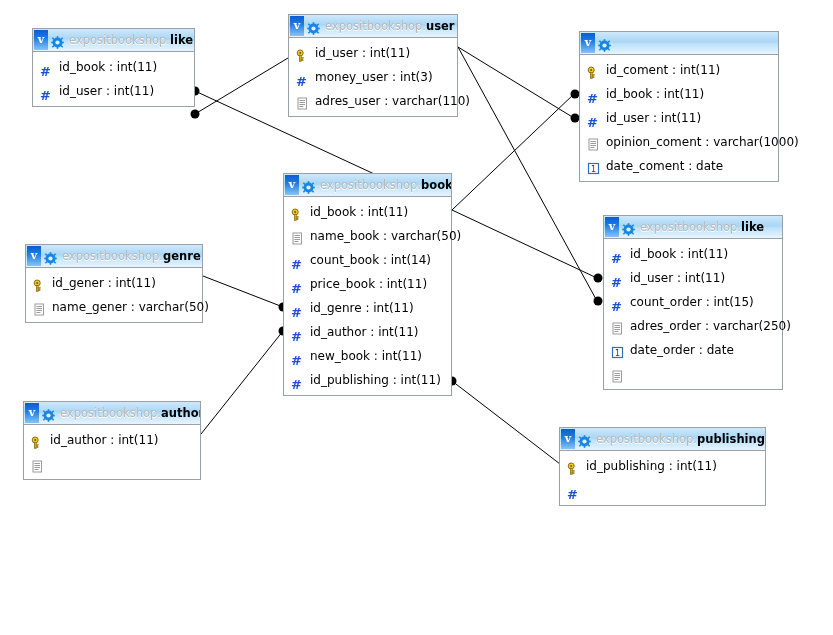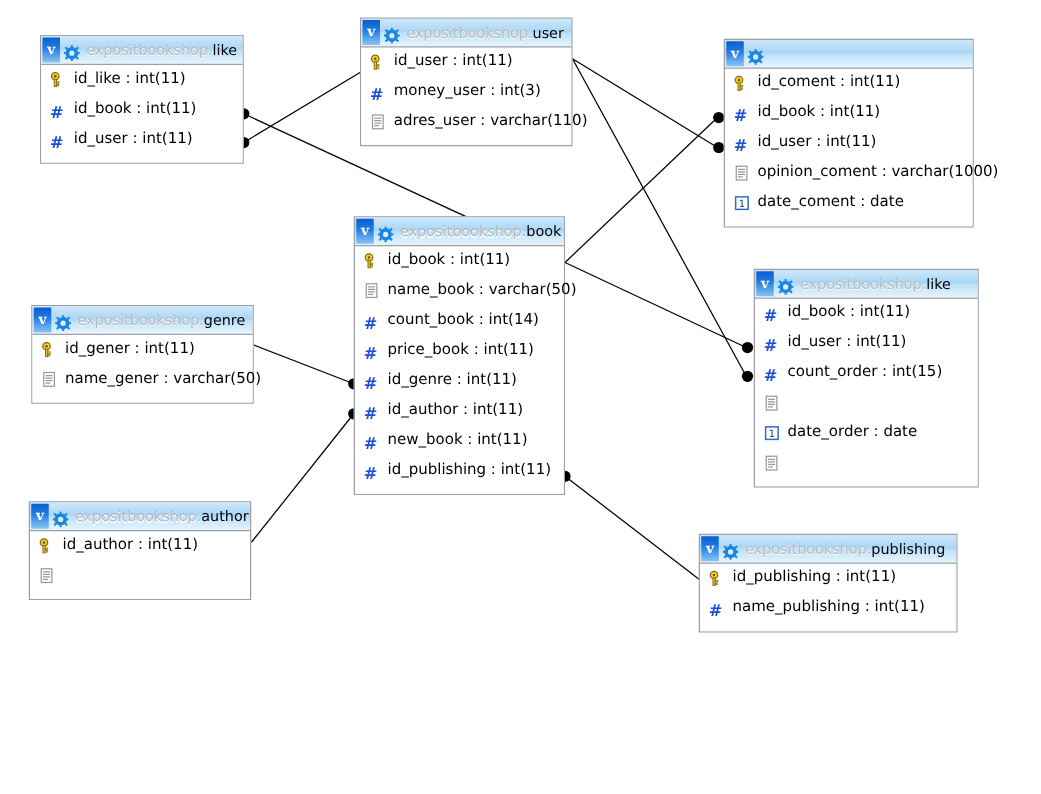--- a/index.html
+++ b/index.html
@@ -65,29 +65,30 @@
     font-size: 11.5px;
     line-height: 14px;
     letter-spacing: 0px;
   }
   .tbl-schema {
     color: #b9b9b9;
     text-shadow: 0 1px 0 #ffffff;
   }
   .tbl-name {
     color: #000000;
-    font-weight: normal;
+    font-weight: bold;
     text-align: right;
   }
   .tbl-body {
     padding: 3px 0 3px 0;
     background: #ffffff;
   }
   .col-row {
     display: flex;
+    align-items: center;
     height: 24px;
     padding: 0 8px 0 7px;
     white-space: nowrap;
   }
   .col-icon {
     width: 13px;
     height: 13px;
     margin-right: 6px;
     flex: 0 0 auto;
     position: relative;
@@ -148,380 +149,370 @@
                 <rect x="1.4" y="1.4" width="1.6" height="2.4" transform="rotate(-45 2.2 2.6)"></rect>
                 <rect x="10.0" y="9.2" width="1.6" height="2.4" transform="rotate(-45 10.8 10.4)"></rect>
                 <rect x="10.0" y="1.4" width="1.6" height="2.4" transform="rotate(45 10.8 2.6)"></rect>
                 <rect x="1.4" y="9.2" width="1.6" height="2.4" transform="rotate(45 2.2 10.4)"></rect>
               </g>
             </svg></span>
           <span class="tbl-title"><span class="tbl-schema">expositbookshop.</span><span class="tbl-name">like</span></span>
         </div>
         <div class="tbl-body">
           <div class="col-row">
+            <span class="col-icon"><span class="ic-hash">#</span></span>
+            <span class="col-text">id_book : int(11)</span>
+          </div>
+          <div class="col-row">
+            <span class="col-icon"><span class="ic-hash">#</span></span>
+            <span class="col-text">id_user : int(11)</span>
+          </div>
+        </div>
+      </div>
+      <div class="table-node" style="left: 288px; top: 14px; width: 170px;">
+        <div class="tbl-header">
+          <div class="badge-v">v</div>
+          <span class="gear-icon"><svg width="13" height="13" viewBox="0 0 13 13">
+              <g fill="#1a86e0">
+                <circle cx="6.5" cy="6.5" r="5" fill="#1a86e0"></circle>
+                <circle cx="6.5" cy="6.5" r="2.1" fill="#dff0fd"></circle>
+                <rect x="5.7" y="0.2" width="1.6" height="2.4"></rect>
+                <rect x="5.7" y="10.4" width="1.6" height="2.4"></rect>
+                <rect x="0.2" y="5.7" width="2.4" height="1.6"></rect>
+                <rect x="10.4" y="5.7" width="2.4" height="1.6"></rect>
+                <rect x="1.4" y="1.4" width="1.6" height="2.4" transform="rotate(-45 2.2 2.6)"></rect>
+                <rect x="10.0" y="9.2" width="1.6" height="2.4" transform="rotate(-45 10.8 10.4)"></rect>
+                <rect x="10.0" y="1.4" width="1.6" height="2.4" transform="rotate(45 10.8 2.6)"></rect>
+                <rect x="1.4" y="9.2" width="1.6" height="2.4" transform="rotate(45 2.2 10.4)"></rect>
+              </g>
+            </svg></span>
+          <span class="tbl-title"><span class="tbl-schema">expositbookshop.</span><span class="tbl-name">user</span></span>
+        </div>
+        <div class="tbl-body">
+          <div class="col-row">
             <span class="col-icon"><svg width="13" height="13" viewBox="0 0 13 13">
                 <circle cx="4.2" cy="4.0" r="3.0" fill="#f2d02a" stroke="#8a6a10" stroke-width="1"></circle>
                 <circle cx="4.2" cy="4.0" r="1.0" fill="#6b5208"></circle>
                 <rect x="3.4" y="6.3" width="1.8" height="6.0" fill="#f2d02a" stroke="#8a6a10" stroke-width="0.8"></rect>
                 <rect x="5.0" y="8.4" width="2.2" height="1.2" fill="#f2d02a" stroke="#8a6a10" stroke-width="0.6"></rect>
                 <rect x="5.0" y="10.5" width="2.0" height="1.2" fill="#f2d02a" stroke="#8a6a10" stroke-width="0.6"></rect>
               </svg></span>
-            <span class="col-text">id_like : int(11)</span>
-          </div>
-          <div class="col-row">
-            <span class="col-icon"><span class="ic-hash">#</span></span>
-            <span class="col-text">id_book : int(11)</span>
-          </div>
-          <div class="col-row">
-            <span class="col-icon"><span class="ic-hash">#</span></span>
             <span class="col-text">id_user : int(11)</span>
           </div>
-        </div>
-      </div>
-      <div class="table-node" style="left: 288px; top: 14px; width: 170px;">
-        <div class="tbl-header">
-          <div class="badge-v">v</div>
-          <span class="gear-icon"><svg width="13" height="13" viewBox="0 0 13 13">
-              <g fill="#1a86e0">
-                <circle cx="6.5" cy="6.5" r="5" fill="#1a86e0"></circle>
-                <circle cx="6.5" cy="6.5" r="2.1" fill="#dff0fd"></circle>
-                <rect x="5.7" y="0.2" width="1.6" height="2.4"></rect>
-                <rect x="5.7" y="10.4" width="1.6" height="2.4"></rect>
-                <rect x="0.2" y="5.7" width="2.4" height="1.6"></rect>
-                <rect x="10.4" y="5.7" width="2.4" height="1.6"></rect>
-                <rect x="1.4" y="1.4" width="1.6" height="2.4" transform="rotate(-45 2.2 2.6)"></rect>
-                <rect x="10.0" y="9.2" width="1.6" height="2.4" transform="rotate(-45 10.8 10.4)"></rect>
-                <rect x="10.0" y="1.4" width="1.6" height="2.4" transform="rotate(45 10.8 2.6)"></rect>
-                <rect x="1.4" y="9.2" width="1.6" height="2.4" transform="rotate(45 2.2 10.4)"></rect>
-              </g>
-            </svg></span>
-          <span class="tbl-title"><span class="tbl-schema">expositbookshop.</span><span class="tbl-name">user</span></span>
+          <div class="col-row">
+            <span class="col-icon"><span class="ic-hash">#</span></span>
+            <span class="col-text">money_user : int(3)</span>
+          </div>
+          <div class="col-row">
+            <span class="col-icon"><svg width="13" height="13" viewBox="0 0 13 13">
+                <rect x="2.0" y="1.0" width="8.5" height="11" fill="#ffffff" stroke="#9a9a9a" stroke-width="1"></rect>
+                <rect x="3.4" y="3.0" width="5.6" height="1" fill="#9a9a9a"></rect>
+                <rect x="3.4" y="5.0" width="5.6" height="1" fill="#9a9a9a"></rect>
+                <rect x="3.4" y="7.0" width="5.6" height="1" fill="#9a9a9a"></rect>
+                <rect x="3.4" y="9.0" width="4.0" height="1" fill="#9a9a9a"></rect>
+              </svg></span>
+            <span class="col-text">adres_user : varchar(110)</span>
+          </div>
+        </div>
+      </div>
+      <div class="table-node" style="left: 579px; top: 31px; width: 200px;">
+        <div class="tbl-header">
+          <div class="badge-v">v</div>
+          <span class="gear-icon"><svg width="13" height="13" viewBox="0 0 13 13">
+              <g fill="#1a86e0">
+                <circle cx="6.5" cy="6.5" r="5" fill="#1a86e0"></circle>
+                <circle cx="6.5" cy="6.5" r="2.1" fill="#dff0fd"></circle>
+                <rect x="5.7" y="0.2" width="1.6" height="2.4"></rect>
+                <rect x="5.7" y="10.4" width="1.6" height="2.4"></rect>
+                <rect x="0.2" y="5.7" width="2.4" height="1.6"></rect>
+                <rect x="10.4" y="5.7" width="2.4" height="1.6"></rect>
+                <rect x="1.4" y="1.4" width="1.6" height="2.4" transform="rotate(-45 2.2 2.6)"></rect>
+                <rect x="10.0" y="9.2" width="1.6" height="2.4" transform="rotate(-45 10.8 10.4)"></rect>
+                <rect x="10.0" y="1.4" width="1.6" height="2.4" transform="rotate(45 10.8 2.6)"></rect>
+                <rect x="1.4" y="9.2" width="1.6" height="2.4" transform="rotate(45 2.2 10.4)"></rect>
+              </g>
+            </svg></span>
         </div>
         <div class="tbl-body">
           <div class="col-row">
             <span class="col-icon"><svg width="13" height="13" viewBox="0 0 13 13">
                 <circle cx="4.2" cy="4.0" r="3.0" fill="#f2d02a" stroke="#8a6a10" stroke-width="1"></circle>
                 <circle cx="4.2" cy="4.0" r="1.0" fill="#6b5208"></circle>
                 <rect x="3.4" y="6.3" width="1.8" height="6.0" fill="#f2d02a" stroke="#8a6a10" stroke-width="0.8"></rect>
                 <rect x="5.0" y="8.4" width="2.2" height="1.2" fill="#f2d02a" stroke="#8a6a10" stroke-width="0.6"></rect>
                 <rect x="5.0" y="10.5" width="2.0" height="1.2" fill="#f2d02a" stroke="#8a6a10" stroke-width="0.6"></rect>
               </svg></span>
+            <span class="col-text">id_coment : int(11)</span>
+          </div>
+          <div class="col-row">
+            <span class="col-icon"><span class="ic-hash">#</span></span>
+            <span class="col-text">id_book : int(11)</span>
+          </div>
+          <div class="col-row">
+            <span class="col-icon"><span class="ic-hash">#</span></span>
             <span class="col-text">id_user : int(11)</span>
           </div>
           <div class="col-row">
-            <span class="col-icon"><span class="ic-hash">#</span></span>
-            <span class="col-text">money_user : int(3)</span>
-          </div>
-          <div class="col-row">
-            <span class="col-icon"><svg width="13" height="13" viewBox="0 0 13 13">
-                <rect x="2.0" y="1.0" width="8.5" height="11" fill="#ffffff" stroke="#9a9a9a" stroke-width="1"></rect>
-                <rect x="3.4" y="3.0" width="5.6" height="1" fill="#9a9a9a"></rect>
-                <rect x="3.4" y="5.0" width="5.6" height="1" fill="#9a9a9a"></rect>
-                <rect x="3.4" y="7.0" width="5.6" height="1" fill="#9a9a9a"></rect>
-                <rect x="3.4" y="9.0" width="4.0" height="1" fill="#9a9a9a"></rect>
-              </svg></span>
-            <span class="col-text">adres_user : varchar(110)</span>
-          </div>
-        </div>
-      </div>
-      <div class="table-node" style="left: 579px; top: 31px; width: 200px;">
-        <div class="tbl-header">
-          <div class="badge-v">v</div>
-          <span class="gear-icon"><svg width="13" height="13" viewBox="0 0 13 13">
-              <g fill="#1a86e0">
-                <circle cx="6.5" cy="6.5" r="5" fill="#1a86e0"></circle>
-                <circle cx="6.5" cy="6.5" r="2.1" fill="#dff0fd"></circle>
-                <rect x="5.7" y="0.2" width="1.6" height="2.4"></rect>
-                <rect x="5.7" y="10.4" width="1.6" height="2.4"></rect>
-                <rect x="0.2" y="5.7" width="2.4" height="1.6"></rect>
-                <rect x="10.4" y="5.7" width="2.4" height="1.6"></rect>
-                <rect x="1.4" y="1.4" width="1.6" height="2.4" transform="rotate(-45 2.2 2.6)"></rect>
-                <rect x="10.0" y="9.2" width="1.6" height="2.4" transform="rotate(-45 10.8 10.4)"></rect>
-                <rect x="10.0" y="1.4" width="1.6" height="2.4" transform="rotate(45 10.8 2.6)"></rect>
-                <rect x="1.4" y="9.2" width="1.6" height="2.4" transform="rotate(45 2.2 10.4)"></rect>
-              </g>
-            </svg></span>
+            <span class="col-icon"><svg width="13" height="13" viewBox="0 0 13 13">
+                <rect x="2.0" y="1.0" width="8.5" height="11" fill="#ffffff" stroke="#9a9a9a" stroke-width="1"></rect>
+                <rect x="3.4" y="3.0" width="5.6" height="1" fill="#9a9a9a"></rect>
+                <rect x="3.4" y="5.0" width="5.6" height="1" fill="#9a9a9a"></rect>
+                <rect x="3.4" y="7.0" width="5.6" height="1" fill="#9a9a9a"></rect>
+                <rect x="3.4" y="9.0" width="4.0" height="1" fill="#9a9a9a"></rect>
+              </svg></span>
+            <span class="col-text">opinion_coment : varchar(1000)</span>
+          </div>
+          <div class="col-row">
+            <span class="col-icon"><svg width="13" height="13" viewBox="0 0 13 13">
+                <rect x="1.5" y="1.5" width="10" height="10" fill="#ffffff" stroke="#2b6fc4" stroke-width="1.2"></rect>
+                <text x="6.5" y="9.6" font-size="8" font-family="DejaVu Sans, sans-serif" fill="#143a70" text-anchor="middle">1</text>
+              </svg></span>
+            <span class="col-text">date_coment : date</span>
+          </div>
+        </div>
+      </div>
+      <div class="table-node" style="left: 283px; top: 173px; width: 169px;">
+        <div class="tbl-header">
+          <div class="badge-v">v</div>
+          <span class="gear-icon"><svg width="13" height="13" viewBox="0 0 13 13">
+              <g fill="#1a86e0">
+                <circle cx="6.5" cy="6.5" r="5" fill="#1a86e0"></circle>
+                <circle cx="6.5" cy="6.5" r="2.1" fill="#dff0fd"></circle>
+                <rect x="5.7" y="0.2" width="1.6" height="2.4"></rect>
+                <rect x="5.7" y="10.4" width="1.6" height="2.4"></rect>
+                <rect x="0.2" y="5.7" width="2.4" height="1.6"></rect>
+                <rect x="10.4" y="5.7" width="2.4" height="1.6"></rect>
+                <rect x="1.4" y="1.4" width="1.6" height="2.4" transform="rotate(-45 2.2 2.6)"></rect>
+                <rect x="10.0" y="9.2" width="1.6" height="2.4" transform="rotate(-45 10.8 10.4)"></rect>
+                <rect x="10.0" y="1.4" width="1.6" height="2.4" transform="rotate(45 10.8 2.6)"></rect>
+                <rect x="1.4" y="9.2" width="1.6" height="2.4" transform="rotate(45 2.2 10.4)"></rect>
+              </g>
+            </svg></span>
+          <span class="tbl-title"><span class="tbl-schema">expositbookshop.</span><span class="tbl-name">book</span></span>
         </div>
         <div class="tbl-body">
           <div class="col-row">
             <span class="col-icon"><svg width="13" height="13" viewBox="0 0 13 13">
                 <circle cx="4.2" cy="4.0" r="3.0" fill="#f2d02a" stroke="#8a6a10" stroke-width="1"></circle>
                 <circle cx="4.2" cy="4.0" r="1.0" fill="#6b5208"></circle>
                 <rect x="3.4" y="6.3" width="1.8" height="6.0" fill="#f2d02a" stroke="#8a6a10" stroke-width="0.8"></rect>
                 <rect x="5.0" y="8.4" width="2.2" height="1.2" fill="#f2d02a" stroke="#8a6a10" stroke-width="0.6"></rect>
                 <rect x="5.0" y="10.5" width="2.0" height="1.2" fill="#f2d02a" stroke="#8a6a10" stroke-width="0.6"></rect>
               </svg></span>
-            <span class="col-text">id_coment : int(11)</span>
-          </div>
-          <div class="col-row">
-            <span class="col-icon"><span class="ic-hash">#</span></span>
             <span class="col-text">id_book : int(11)</span>
           </div>
           <div class="col-row">
+            <span class="col-icon"><svg width="13" height="13" viewBox="0 0 13 13">
+                <rect x="2.0" y="1.0" width="8.5" height="11" fill="#ffffff" stroke="#9a9a9a" stroke-width="1"></rect>
+                <rect x="3.4" y="3.0" width="5.6" height="1" fill="#9a9a9a"></rect>
+                <rect x="3.4" y="5.0" width="5.6" height="1" fill="#9a9a9a"></rect>
+                <rect x="3.4" y="7.0" width="5.6" height="1" fill="#9a9a9a"></rect>
+                <rect x="3.4" y="9.0" width="4.0" height="1" fill="#9a9a9a"></rect>
+              </svg></span>
+            <span class="col-text">name_book : varchar(50)</span>
+          </div>
+          <div class="col-row">
+            <span class="col-icon"><span class="ic-hash">#</span></span>
+            <span class="col-text">count_book : int(14)</span>
+          </div>
+          <div class="col-row">
+            <span class="col-icon"><span class="ic-hash">#</span></span>
+            <span class="col-text">price_book : int(11)</span>
+          </div>
+          <div class="col-row">
+            <span class="col-icon"><span class="ic-hash">#</span></span>
+            <span class="col-text">id_genre : int(11)</span>
+          </div>
+          <div class="col-row">
+            <span class="col-icon"><span class="ic-hash">#</span></span>
+            <span class="col-text">id_author : int(11)</span>
+          </div>
+          <div class="col-row">
+            <span class="col-icon"><span class="ic-hash">#</span></span>
+            <span class="col-text">new_book : int(11)</span>
+          </div>
+          <div class="col-row">
+            <span class="col-icon"><span class="ic-hash">#</span></span>
+            <span class="col-text">id_publishing : int(11)</span>
+          </div>
+        </div>
+      </div>
+      <div class="table-node" style="left: 603px; top: 215px; width: 180px;">
+        <div class="tbl-header">
+          <div class="badge-v">v</div>
+          <span class="gear-icon"><svg width="13" height="13" viewBox="0 0 13 13">
+              <g fill="#1a86e0">
+                <circle cx="6.5" cy="6.5" r="5" fill="#1a86e0"></circle>
+                <circle cx="6.5" cy="6.5" r="2.1" fill="#dff0fd"></circle>
+                <rect x="5.7" y="0.2" width="1.6" height="2.4"></rect>
+                <rect x="5.7" y="10.4" width="1.6" height="2.4"></rect>
+                <rect x="0.2" y="5.7" width="2.4" height="1.6"></rect>
+                <rect x="10.4" y="5.7" width="2.4" height="1.6"></rect>
+                <rect x="1.4" y="1.4" width="1.6" height="2.4" transform="rotate(-45 2.2 2.6)"></rect>
+                <rect x="10.0" y="9.2" width="1.6" height="2.4" transform="rotate(-45 10.8 10.4)"></rect>
+                <rect x="10.0" y="1.4" width="1.6" height="2.4" transform="rotate(45 10.8 2.6)"></rect>
+                <rect x="1.4" y="9.2" width="1.6" height="2.4" transform="rotate(45 2.2 10.4)"></rect>
+              </g>
+            </svg></span>
+          <span class="tbl-title"><span class="tbl-schema">expositbookshop.</span><span class="tbl-name">like</span></span>
+        </div>
+        <div class="tbl-body">
+          <div class="col-row">
+            <span class="col-icon"><span class="ic-hash">#</span></span>
+            <span class="col-text">id_book : int(11)</span>
+          </div>
+          <div class="col-row">
             <span class="col-icon"><span class="ic-hash">#</span></span>
             <span class="col-text">id_user : int(11)</span>
           </div>
           <div class="col-row">
-            <span class="col-icon"><svg width="13" height="13" viewBox="0 0 13 13">
-                <rect x="2.0" y="1.0" width="8.5" height="11" fill="#ffffff" stroke="#9a9a9a" stroke-width="1"></rect>
-                <rect x="3.4" y="3.0" width="5.6" height="1" fill="#9a9a9a"></rect>
-                <rect x="3.4" y="5.0" width="5.6" height="1" fill="#9a9a9a"></rect>
-                <rect x="3.4" y="7.0" width="5.6" height="1" fill="#9a9a9a"></rect>
-                <rect x="3.4" y="9.0" width="4.0" height="1" fill="#9a9a9a"></rect>
-              </svg></span>
-            <span class="col-text">opinion_coment : varchar(1000)</span>
+            <span class="col-icon"><span class="ic-hash">#</span></span>
+            <span class="col-text">count_order : int(15)</span>
+          </div>
+          <div class="col-row">
+            <span class="col-icon"><svg width="13" height="13" viewBox="0 0 13 13">
+                <rect x="2.0" y="1.0" width="8.5" height="11" fill="#ffffff" stroke="#9a9a9a" stroke-width="1"></rect>
+                <rect x="3.4" y="3.0" width="5.6" height="1" fill="#9a9a9a"></rect>
+                <rect x="3.4" y="5.0" width="5.6" height="1" fill="#9a9a9a"></rect>
+                <rect x="3.4" y="7.0" width="5.6" height="1" fill="#9a9a9a"></rect>
+                <rect x="3.4" y="9.0" width="4.0" height="1" fill="#9a9a9a"></rect>
+              </svg></span>
+            <span class="col-text">adres_order : varchar(250)</span>
           </div>
           <div class="col-row">
             <span class="col-icon"><svg width="13" height="13" viewBox="0 0 13 13">
                 <rect x="1.5" y="1.5" width="10" height="10" fill="#ffffff" stroke="#2b6fc4" stroke-width="1.2"></rect>
                 <text x="6.5" y="9.6" font-size="8" font-family="DejaVu Sans, sans-serif" fill="#143a70" text-anchor="middle">1</text>
               </svg></span>
-            <span class="col-text">date_coment : date</span>
-          </div>
-        </div>
-      </div>
-      <div class="table-node" style="left: 283px; top: 173px; width: 169px;">
-        <div class="tbl-header">
-          <div class="badge-v">v</div>
-          <span class="gear-icon"><svg width="13" height="13" viewBox="0 0 13 13">
-              <g fill="#1a86e0">
-                <circle cx="6.5" cy="6.5" r="5" fill="#1a86e0"></circle>
-                <circle cx="6.5" cy="6.5" r="2.1" fill="#dff0fd"></circle>
-                <rect x="5.7" y="0.2" width="1.6" height="2.4"></rect>
-                <rect x="5.7" y="10.4" width="1.6" height="2.4"></rect>
-                <rect x="0.2" y="5.7" width="2.4" height="1.6"></rect>
-                <rect x="10.4" y="5.7" width="2.4" height="1.6"></rect>
-                <rect x="1.4" y="1.4" width="1.6" height="2.4" transform="rotate(-45 2.2 2.6)"></rect>
-                <rect x="10.0" y="9.2" width="1.6" height="2.4" transform="rotate(-45 10.8 10.4)"></rect>
-                <rect x="10.0" y="1.4" width="1.6" height="2.4" transform="rotate(45 10.8 2.6)"></rect>
-                <rect x="1.4" y="9.2" width="1.6" height="2.4" transform="rotate(45 2.2 10.4)"></rect>
-              </g>
-            </svg></span>
-          <span class="tbl-title"><span class="tbl-schema">expositbookshop.</span><span class="tbl-name">book</span></span>
+            <span class="col-text">date_order : date</span>
+          </div>
+          <div class="col-row">
+            <span class="col-icon"><svg width="13" height="13" viewBox="0 0 13 13">
+                <rect x="2.0" y="1.0" width="8.5" height="11" fill="#ffffff" stroke="#9a9a9a" stroke-width="1"></rect>
+                <rect x="3.4" y="3.0" width="5.6" height="1" fill="#9a9a9a"></rect>
+                <rect x="3.4" y="5.0" width="5.6" height="1" fill="#9a9a9a"></rect>
+                <rect x="3.4" y="7.0" width="5.6" height="1" fill="#9a9a9a"></rect>
+                <rect x="3.4" y="9.0" width="4.0" height="1" fill="#9a9a9a"></rect>
+              </svg></span>
+          </div>
+        </div>
+      </div>
+      <div class="table-node" style="left: 25px; top: 244px; width: 178px;">
+        <div class="tbl-header">
+          <div class="badge-v">v</div>
+          <span class="gear-icon"><svg width="13" height="13" viewBox="0 0 13 13">
+              <g fill="#1a86e0">
+                <circle cx="6.5" cy="6.5" r="5" fill="#1a86e0"></circle>
+                <circle cx="6.5" cy="6.5" r="2.1" fill="#dff0fd"></circle>
+                <rect x="5.7" y="0.2" width="1.6" height="2.4"></rect>
+                <rect x="5.7" y="10.4" width="1.6" height="2.4"></rect>
+                <rect x="0.2" y="5.7" width="2.4" height="1.6"></rect>
+                <rect x="10.4" y="5.7" width="2.4" height="1.6"></rect>
+                <rect x="1.4" y="1.4" width="1.6" height="2.4" transform="rotate(-45 2.2 2.6)"></rect>
+                <rect x="10.0" y="9.2" width="1.6" height="2.4" transform="rotate(-45 10.8 10.4)"></rect>
+                <rect x="10.0" y="1.4" width="1.6" height="2.4" transform="rotate(45 10.8 2.6)"></rect>
+                <rect x="1.4" y="9.2" width="1.6" height="2.4" transform="rotate(45 2.2 10.4)"></rect>
+              </g>
+            </svg></span>
+          <span class="tbl-title"><span class="tbl-schema">expositbookshop.</span><span class="tbl-name">genre</span></span>
         </div>
         <div class="tbl-body">
           <div class="col-row">
             <span class="col-icon"><svg width="13" height="13" viewBox="0 0 13 13">
                 <circle cx="4.2" cy="4.0" r="3.0" fill="#f2d02a" stroke="#8a6a10" stroke-width="1"></circle>
                 <circle cx="4.2" cy="4.0" r="1.0" fill="#6b5208"></circle>
                 <rect x="3.4" y="6.3" width="1.8" height="6.0" fill="#f2d02a" stroke="#8a6a10" stroke-width="0.8"></rect>
                 <rect x="5.0" y="8.4" width="2.2" height="1.2" fill="#f2d02a" stroke="#8a6a10" stroke-width="0.6"></rect>
                 <rect x="5.0" y="10.5" width="2.0" height="1.2" fill="#f2d02a" stroke="#8a6a10" stroke-width="0.6"></rect>
               </svg></span>
-            <span class="col-text">id_book : int(11)</span>
-          </div>
-          <div class="col-row">
-            <span class="col-icon"><svg width="13" height="13" viewBox="0 0 13 13">
-                <rect x="2.0" y="1.0" width="8.5" height="11" fill="#ffffff" stroke="#9a9a9a" stroke-width="1"></rect>
-                <rect x="3.4" y="3.0" width="5.6" height="1" fill="#9a9a9a"></rect>
-                <rect x="3.4" y="5.0" width="5.6" height="1" fill="#9a9a9a"></rect>
-                <rect x="3.4" y="7.0" width="5.6" height="1" fill="#9a9a9a"></rect>
-                <rect x="3.4" y="9.0" width="4.0" height="1" fill="#9a9a9a"></rect>
-              </svg></span>
-            <span class="col-text">name_book : varchar(50)</span>
-          </div>
-          <div class="col-row">
-            <span class="col-icon"><span class="ic-hash">#</span></span>
-            <span class="col-text">count_book : int(14)</span>
-          </div>
-          <div class="col-row">
-            <span class="col-icon"><span class="ic-hash">#</span></span>
-            <span class="col-text">price_book : int(11)</span>
-          </div>
-          <div class="col-row">
-            <span class="col-icon"><span class="ic-hash">#</span></span>
-            <span class="col-text">id_genre : int(11)</span>
-          </div>
-          <div class="col-row">
-            <span class="col-icon"><span class="ic-hash">#</span></span>
-            <span class="col-text">id_author : int(11)</span>
-          </div>
-          <div class="col-row">
-            <span class="col-icon"><span class="ic-hash">#</span></span>
-            <span class="col-text">new_book : int(11)</span>
-          </div>
-          <div class="col-row">
-            <span class="col-icon"><span class="ic-hash">#</span></span>
-            <span class="col-text">id_publishing : int(11)</span>
-          </div>
-        </div>
-      </div>
-      <div class="table-node" style="left: 603px; top: 215px; width: 180px;">
-        <div class="tbl-header">
-          <div class="badge-v">v</div>
-          <span class="gear-icon"><svg width="13" height="13" viewBox="0 0 13 13">
-              <g fill="#1a86e0">
-                <circle cx="6.5" cy="6.5" r="5" fill="#1a86e0"></circle>
-                <circle cx="6.5" cy="6.5" r="2.1" fill="#dff0fd"></circle>
-                <rect x="5.7" y="0.2" width="1.6" height="2.4"></rect>
-                <rect x="5.7" y="10.4" width="1.6" height="2.4"></rect>
-                <rect x="0.2" y="5.7" width="2.4" height="1.6"></rect>
-                <rect x="10.4" y="5.7" width="2.4" height="1.6"></rect>
-                <rect x="1.4" y="1.4" width="1.6" height="2.4" transform="rotate(-45 2.2 2.6)"></rect>
-                <rect x="10.0" y="9.2" width="1.6" height="2.4" transform="rotate(-45 10.8 10.4)"></rect>
-                <rect x="10.0" y="1.4" width="1.6" height="2.4" transform="rotate(45 10.8 2.6)"></rect>
-                <rect x="1.4" y="9.2" width="1.6" height="2.4" transform="rotate(45 2.2 10.4)"></rect>
-              </g>
-            </svg></span>
-          <span class="tbl-title"><span class="tbl-schema">expositbookshop.</span><span class="tbl-name">like</span></span>
-        </div>
-        <div class="tbl-body">
-          <div class="col-row">
-            <span class="col-icon"><span class="ic-hash">#</span></span>
-            <span class="col-text">id_book : int(11)</span>
-          </div>
-          <div class="col-row">
-            <span class="col-icon"><span class="ic-hash">#</span></span>
-            <span class="col-text">id_user : int(11)</span>
-          </div>
-          <div class="col-row">
-            <span class="col-icon"><span class="ic-hash">#</span></span>
-            <span class="col-text">count_order : int(15)</span>
-          </div>
-          <div class="col-row">
-            <span class="col-icon"><svg width="13" height="13" viewBox="0 0 13 13">
-                <rect x="2.0" y="1.0" width="8.5" height="11" fill="#ffffff" stroke="#9a9a9a" stroke-width="1"></rect>
-                <rect x="3.4" y="3.0" width="5.6" height="1" fill="#9a9a9a"></rect>
-                <rect x="3.4" y="5.0" width="5.6" height="1" fill="#9a9a9a"></rect>
-                <rect x="3.4" y="7.0" width="5.6" height="1" fill="#9a9a9a"></rect>
-                <rect x="3.4" y="9.0" width="4.0" height="1" fill="#9a9a9a"></rect>
-              </svg></span>
-          </div>
-          <div class="col-row">
-            <span class="col-icon"><svg width="13" height="13" viewBox="0 0 13 13">
-                <rect x="1.5" y="1.5" width="10" height="10" fill="#ffffff" stroke="#2b6fc4" stroke-width="1.2"></rect>
-                <text x="6.5" y="9.6" font-size="8" font-family="DejaVu Sans, sans-serif" fill="#143a70" text-anchor="middle">1</text>
-              </svg></span>
-            <span class="col-text">date_order : date</span>
-          </div>
-          <div class="col-row">
-            <span class="col-icon"><svg width="13" height="13" viewBox="0 0 13 13">
-                <rect x="2.0" y="1.0" width="8.5" height="11" fill="#ffffff" stroke="#9a9a9a" stroke-width="1"></rect>
-                <rect x="3.4" y="3.0" width="5.6" height="1" fill="#9a9a9a"></rect>
-                <rect x="3.4" y="5.0" width="5.6" height="1" fill="#9a9a9a"></rect>
-                <rect x="3.4" y="7.0" width="5.6" height="1" fill="#9a9a9a"></rect>
-                <rect x="3.4" y="9.0" width="4.0" height="1" fill="#9a9a9a"></rect>
-              </svg></span>
-          </div>
-        </div>
-      </div>
-      <div class="table-node" style="left: 25px; top: 244px; width: 178px;">
-        <div class="tbl-header">
-          <div class="badge-v">v</div>
-          <span class="gear-icon"><svg width="13" height="13" viewBox="0 0 13 13">
-              <g fill="#1a86e0">
-                <circle cx="6.5" cy="6.5" r="5" fill="#1a86e0"></circle>
-                <circle cx="6.5" cy="6.5" r="2.1" fill="#dff0fd"></circle>
-                <rect x="5.7" y="0.2" width="1.6" height="2.4"></rect>
-                <rect x="5.7" y="10.4" width="1.6" height="2.4"></rect>
-                <rect x="0.2" y="5.7" width="2.4" height="1.6"></rect>
-                <rect x="10.4" y="5.7" width="2.4" height="1.6"></rect>
-                <rect x="1.4" y="1.4" width="1.6" height="2.4" transform="rotate(-45 2.2 2.6)"></rect>
-                <rect x="10.0" y="9.2" width="1.6" height="2.4" transform="rotate(-45 10.8 10.4)"></rect>
-                <rect x="10.0" y="1.4" width="1.6" height="2.4" transform="rotate(45 10.8 2.6)"></rect>
-                <rect x="1.4" y="9.2" width="1.6" height="2.4" transform="rotate(45 2.2 10.4)"></rect>
-              </g>
-            </svg></span>
-          <span class="tbl-title"><span class="tbl-schema">expositbookshop.</span><span class="tbl-name">genre</span></span>
+            <span class="col-text">id_gener : int(11)</span>
+          </div>
+          <div class="col-row">
+            <span class="col-icon"><svg width="13" height="13" viewBox="0 0 13 13">
+                <rect x="2.0" y="1.0" width="8.5" height="11" fill="#ffffff" stroke="#9a9a9a" stroke-width="1"></rect>
+                <rect x="3.4" y="3.0" width="5.6" height="1" fill="#9a9a9a"></rect>
+                <rect x="3.4" y="5.0" width="5.6" height="1" fill="#9a9a9a"></rect>
+                <rect x="3.4" y="7.0" width="5.6" height="1" fill="#9a9a9a"></rect>
+                <rect x="3.4" y="9.0" width="4.0" height="1" fill="#9a9a9a"></rect>
+              </svg></span>
+            <span class="col-text">name_gener : varchar(50)</span>
+          </div>
+        </div>
+      </div>
+      <div class="table-node" style="left: 23px; top: 401px; width: 178px;">
+        <div class="tbl-header">
+          <div class="badge-v">v</div>
+          <span class="gear-icon"><svg width="13" height="13" viewBox="0 0 13 13">
+              <g fill="#1a86e0">
+                <circle cx="6.5" cy="6.5" r="5" fill="#1a86e0"></circle>
+                <circle cx="6.5" cy="6.5" r="2.1" fill="#dff0fd"></circle>
+                <rect x="5.7" y="0.2" width="1.6" height="2.4"></rect>
+                <rect x="5.7" y="10.4" width="1.6" height="2.4"></rect>
+                <rect x="0.2" y="5.7" width="2.4" height="1.6"></rect>
+                <rect x="10.4" y="5.7" width="2.4" height="1.6"></rect>
+                <rect x="1.4" y="1.4" width="1.6" height="2.4" transform="rotate(-45 2.2 2.6)"></rect>
+                <rect x="10.0" y="9.2" width="1.6" height="2.4" transform="rotate(-45 10.8 10.4)"></rect>
+                <rect x="10.0" y="1.4" width="1.6" height="2.4" transform="rotate(45 10.8 2.6)"></rect>
+                <rect x="1.4" y="9.2" width="1.6" height="2.4" transform="rotate(45 2.2 10.4)"></rect>
+              </g>
+            </svg></span>
+          <span class="tbl-title"><span class="tbl-schema">expositbookshop.</span><span class="tbl-name">author</span></span>
         </div>
         <div class="tbl-body">
           <div class="col-row">
             <span class="col-icon"><svg width="13" height="13" viewBox="0 0 13 13">
                 <circle cx="4.2" cy="4.0" r="3.0" fill="#f2d02a" stroke="#8a6a10" stroke-width="1"></circle>
                 <circle cx="4.2" cy="4.0" r="1.0" fill="#6b5208"></circle>
                 <rect x="3.4" y="6.3" width="1.8" height="6.0" fill="#f2d02a" stroke="#8a6a10" stroke-width="0.8"></rect>
                 <rect x="5.0" y="8.4" width="2.2" height="1.2" fill="#f2d02a" stroke="#8a6a10" stroke-width="0.6"></rect>
                 <rect x="5.0" y="10.5" width="2.0" height="1.2" fill="#f2d02a" stroke="#8a6a10" stroke-width="0.6"></rect>
               </svg></span>
-            <span class="col-text">id_gener : int(11)</span>
-          </div>
-          <div class="col-row">
-            <span class="col-icon"><svg width="13" height="13" viewBox="0 0 13 13">
-                <rect x="2.0" y="1.0" width="8.5" height="11" fill="#ffffff" stroke="#9a9a9a" stroke-width="1"></rect>
-                <rect x="3.4" y="3.0" width="5.6" height="1" fill="#9a9a9a"></rect>
-                <rect x="3.4" y="5.0" width="5.6" height="1" fill="#9a9a9a"></rect>
-                <rect x="3.4" y="7.0" width="5.6" height="1" fill="#9a9a9a"></rect>
-                <rect x="3.4" y="9.0" width="4.0" height="1" fill="#9a9a9a"></rect>
-              </svg></span>
-            <span class="col-text">name_gener : varchar(50)</span>
-          </div>
-        </div>
-      </div>
-      <div class="table-node" style="left: 23px; top: 401px; width: 178px;">
-        <div class="tbl-header">
-          <div class="badge-v">v</div>
-          <span class="gear-icon"><svg width="13" height="13" viewBox="0 0 13 13">
-              <g fill="#1a86e0">
-                <circle cx="6.5" cy="6.5" r="5" fill="#1a86e0"></circle>
-                <circle cx="6.5" cy="6.5" r="2.1" fill="#dff0fd"></circle>
-                <rect x="5.7" y="0.2" width="1.6" height="2.4"></rect>
-                <rect x="5.7" y="10.4" width="1.6" height="2.4"></rect>
-                <rect x="0.2" y="5.7" width="2.4" height="1.6"></rect>
-                <rect x="10.4" y="5.7" width="2.4" height="1.6"></rect>
-                <rect x="1.4" y="1.4" width="1.6" height="2.4" transform="rotate(-45 2.2 2.6)"></rect>
-                <rect x="10.0" y="9.2" width="1.6" height="2.4" transform="rotate(-45 10.8 10.4)"></rect>
-                <rect x="10.0" y="1.4" width="1.6" height="2.4" transform="rotate(45 10.8 2.6)"></rect>
-                <rect x="1.4" y="9.2" width="1.6" height="2.4" transform="rotate(45 2.2 10.4)"></rect>
-              </g>
-            </svg></span>
-          <span class="tbl-title"><span class="tbl-schema">expositbookshop.</span><span class="tbl-name">author</span></span>
+            <span class="col-text">id_author : int(11)</span>
+          </div>
+          <div class="col-row">
+            <span class="col-icon"><svg width="13" height="13" viewBox="0 0 13 13">
+                <rect x="2.0" y="1.0" width="8.5" height="11" fill="#ffffff" stroke="#9a9a9a" stroke-width="1"></rect>
+                <rect x="3.4" y="3.0" width="5.6" height="1" fill="#9a9a9a"></rect>
+                <rect x="3.4" y="5.0" width="5.6" height="1" fill="#9a9a9a"></rect>
+                <rect x="3.4" y="7.0" width="5.6" height="1" fill="#9a9a9a"></rect>
+                <rect x="3.4" y="9.0" width="4.0" height="1" fill="#9a9a9a"></rect>
+              </svg></span>
+          </div>
+        </div>
+      </div>
+      <div class="table-node" style="left: 559px; top: 427px; width: 207px;">
+        <div class="tbl-header">
+          <div class="badge-v">v</div>
+          <span class="gear-icon"><svg width="13" height="13" viewBox="0 0 13 13">
+              <g fill="#1a86e0">
+                <circle cx="6.5" cy="6.5" r="5" fill="#1a86e0"></circle>
+                <circle cx="6.5" cy="6.5" r="2.1" fill="#dff0fd"></circle>
+                <rect x="5.7" y="0.2" width="1.6" height="2.4"></rect>
+                <rect x="5.7" y="10.4" width="1.6" height="2.4"></rect>
+                <rect x="0.2" y="5.7" width="2.4" height="1.6"></rect>
+                <rect x="10.4" y="5.7" width="2.4" height="1.6"></rect>
+                <rect x="1.4" y="1.4" width="1.6" height="2.4" transform="rotate(-45 2.2 2.6)"></rect>
+                <rect x="10.0" y="9.2" width="1.6" height="2.4" transform="rotate(-45 10.8 10.4)"></rect>
+                <rect x="10.0" y="1.4" width="1.6" height="2.4" transform="rotate(45 10.8 2.6)"></rect>
+                <rect x="1.4" y="9.2" width="1.6" height="2.4" transform="rotate(45 2.2 10.4)"></rect>
+              </g>
+            </svg></span>
+          <span class="tbl-title"><span class="tbl-schema">expositbookshop.</span><span class="tbl-name">publishing</span></span>
         </div>
         <div class="tbl-body">
           <div class="col-row">
             <span class="col-icon"><svg width="13" height="13" viewBox="0 0 13 13">
                 <circle cx="4.2" cy="4.0" r="3.0" fill="#f2d02a" stroke="#8a6a10" stroke-width="1"></circle>
                 <circle cx="4.2" cy="4.0" r="1.0" fill="#6b5208"></circle>
                 <rect x="3.4" y="6.3" width="1.8" height="6.0" fill="#f2d02a" stroke="#8a6a10" stroke-width="0.8"></rect>
                 <rect x="5.0" y="8.4" width="2.2" height="1.2" fill="#f2d02a" stroke="#8a6a10" stroke-width="0.6"></rect>
                 <rect x="5.0" y="10.5" width="2.0" height="1.2" fill="#f2d02a" stroke="#8a6a10" stroke-width="0.6"></rect>
               </svg></span>
-            <span class="col-text">id_author : int(11)</span>
-          </div>
-          <div class="col-row">
-            <span class="col-icon"><svg width="13" height="13" viewBox="0 0 13 13">
-                <rect x="2.0" y="1.0" width="8.5" height="11" fill="#ffffff" stroke="#9a9a9a" stroke-width="1"></rect>
-                <rect x="3.4" y="3.0" width="5.6" height="1" fill="#9a9a9a"></rect>
-                <rect x="3.4" y="5.0" width="5.6" height="1" fill="#9a9a9a"></rect>
-                <rect x="3.4" y="7.0" width="5.6" height="1" fill="#9a9a9a"></rect>
-                <rect x="3.4" y="9.0" width="4.0" height="1" fill="#9a9a9a"></rect>
-              </svg></span>
-          </div>
-        </div>
-      </div>
-      <div class="table-node" style="left: 559px; top: 427px; width: 207px;">
-        <div class="tbl-header">
-          <div class="badge-v">v</div>
-          <span class="gear-icon"><svg width="13" height="13" viewBox="0 0 13 13">
-              <g fill="#1a86e0">
-                <circle cx="6.5" cy="6.5" r="5" fill="#1a86e0"></circle>
-                <circle cx="6.5" cy="6.5" r="2.1" fill="#dff0fd"></circle>
-                <rect x="5.7" y="0.2" width="1.6" height="2.4"></rect>
-                <rect x="5.7" y="10.4" width="1.6" height="2.4"></rect>
-                <rect x="0.2" y="5.7" width="2.4" height="1.6"></rect>
-                <rect x="10.4" y="5.7" width="2.4" height="1.6"></rect>
-                <rect x="1.4" y="1.4" width="1.6" height="2.4" transform="rotate(-45 2.2 2.6)"></rect>
-                <rect x="10.0" y="9.2" width="1.6" height="2.4" transform="rotate(-45 10.8 10.4)"></rect>
-                <rect x="10.0" y="1.4" width="1.6" height="2.4" transform="rotate(45 10.8 2.6)"></rect>
-                <rect x="1.4" y="9.2" width="1.6" height="2.4" transform="rotate(45 2.2 10.4)"></rect>
-              </g>
-            </svg></span>
-          <span class="tbl-title"><span class="tbl-schema">expositbookshop.</span><span class="tbl-name">publishing</span></span>
-        </div>
-        <div class="tbl-body">
-          <div class="col-row">
-            <span class="col-icon"><svg width="13" height="13" viewBox="0 0 13 13">
-                <circle cx="4.2" cy="4.0" r="3.0" fill="#f2d02a" stroke="#8a6a10" stroke-width="1"></circle>
-                <circle cx="4.2" cy="4.0" r="1.0" fill="#6b5208"></circle>
-                <rect x="3.4" y="6.3" width="1.8" height="6.0" fill="#f2d02a" stroke="#8a6a10" stroke-width="0.8"></rect>
-                <rect x="5.0" y="8.4" width="2.2" height="1.2" fill="#f2d02a" stroke="#8a6a10" stroke-width="0.6"></rect>
-                <rect x="5.0" y="10.5" width="2.0" height="1.2" fill="#f2d02a" stroke="#8a6a10" stroke-width="0.6"></rect>
-              </svg></span>
             <span class="col-text">id_publishing : int(11)</span>
           </div>
           <div class="col-row">
             <span class="col-icon"><span class="ic-hash">#</span></span>
-            <span class="col-text">name_publishing : int(11)</span>
           </div>
         </div>
       </div>
     </div>
 
 </div>
 
 </body></html>

